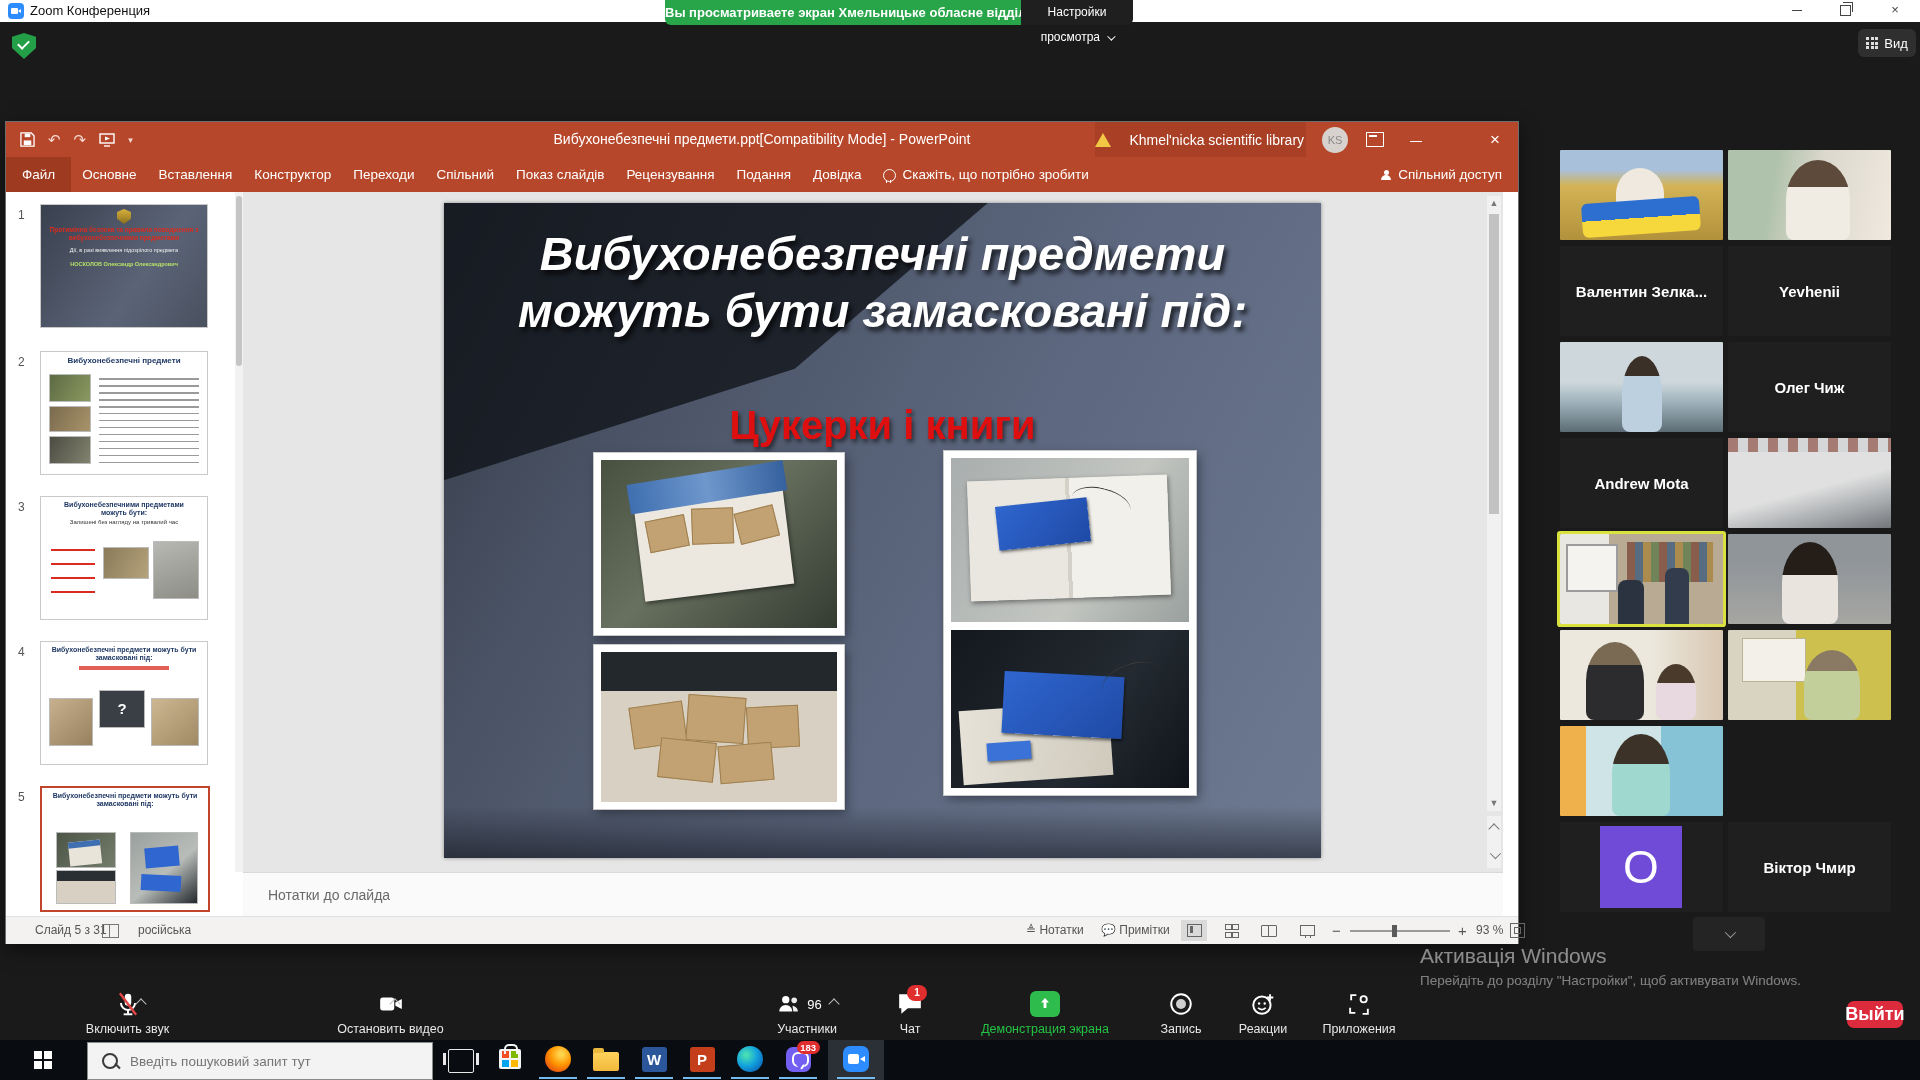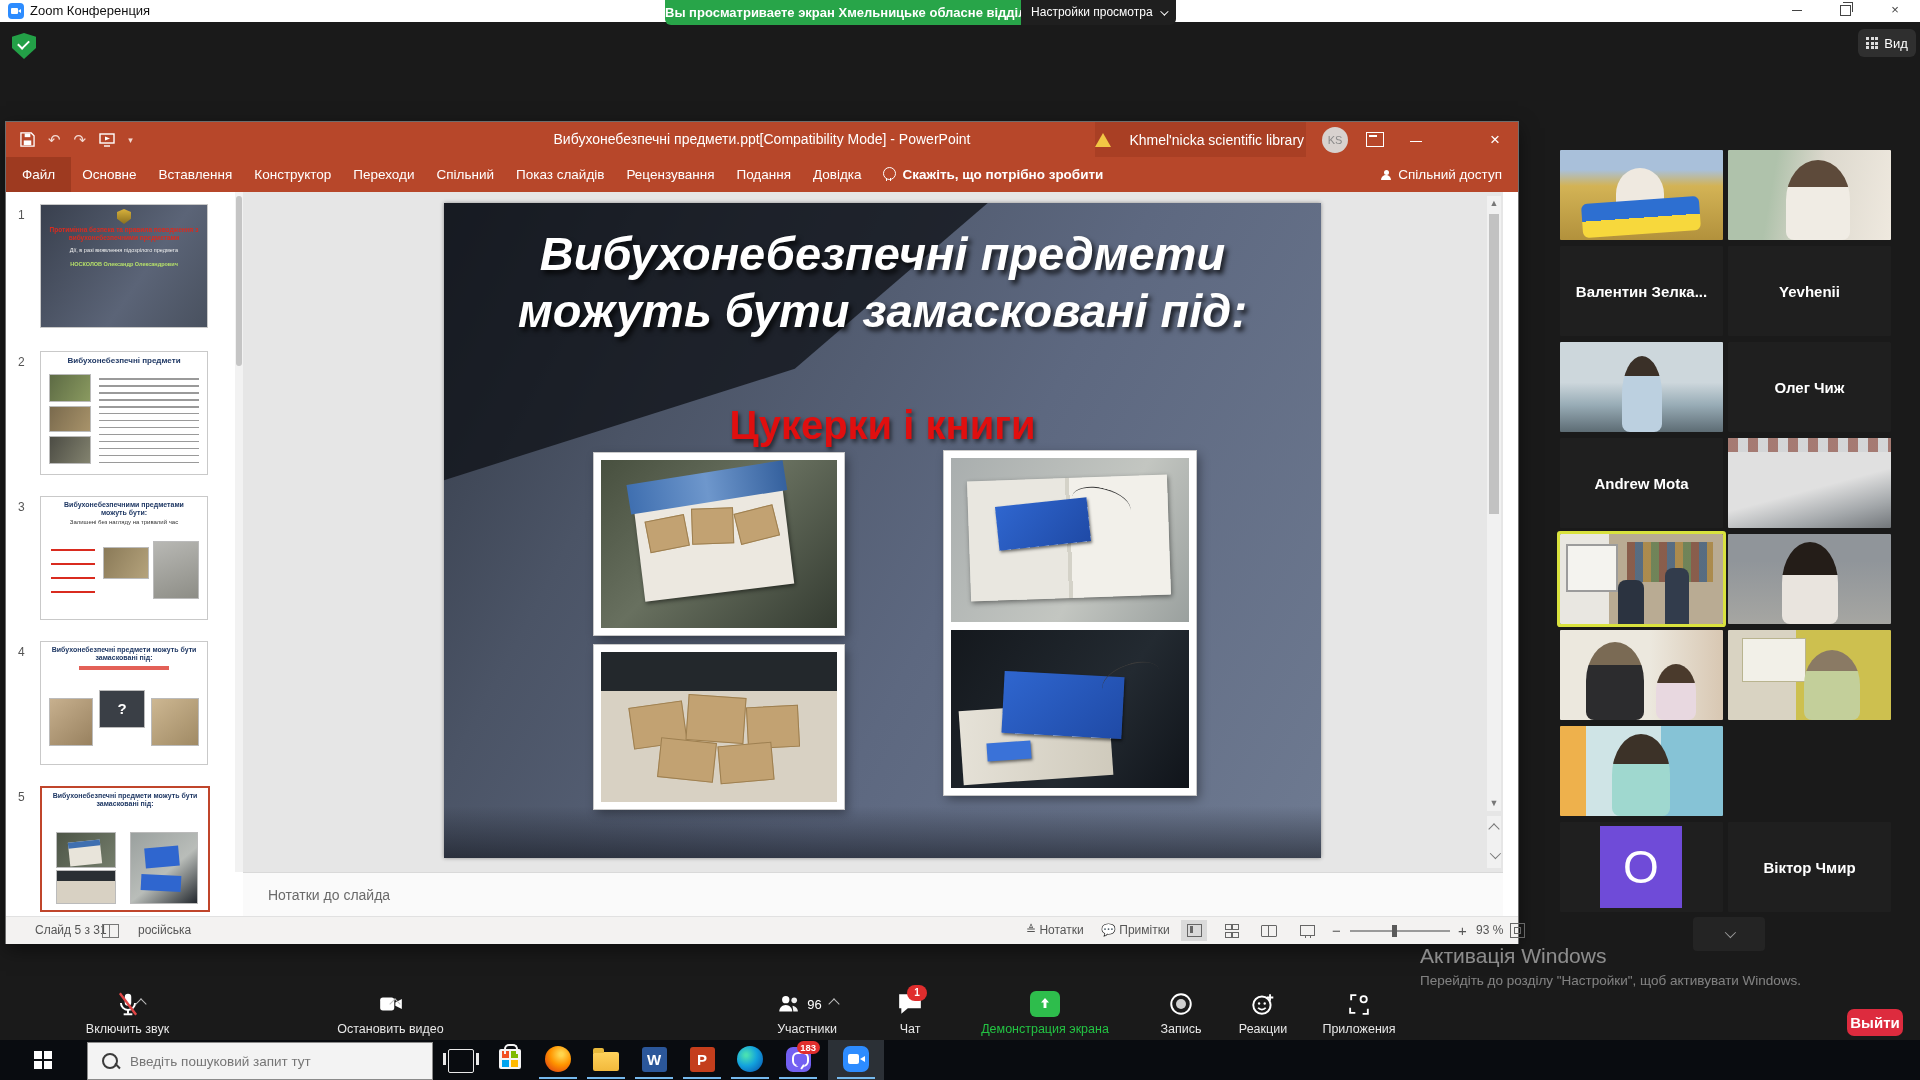--- a/index.html
+++ b/index.html
@@ -11,21 +11,21 @@
   .zappicon:before{content:"";position:absolute;left:3px;top:5px;width:7px;height:6px;background:#fff;border-radius:1px;}
   .zappicon:after{content:"";position:absolute;left:10px;top:5.5px;border-top:2.5px solid transparent;border-bottom:2.5px solid transparent;border-right:3.5px solid #fff;}
   .ztitle{position:absolute;left:30px;top:3px;font-size:13px;color:#111;}
   .wc{position:absolute;top:0;width:34px;height:22px;text-align:center;line-height:20px;color:#444;font-size:13px;}
   .wc .sq{display:inline-block;width:9px;height:9px;border:1px solid #444;position:relative;top:2px;}
   .wc .sq:before{content:"";position:absolute;left:2px;top:-4px;width:9px;height:9px;border:1px solid #444;border-left:none;border-bottom:none;}
   .minbar{display:inline-block;width:10px;border-top:1.5px solid #444;position:relative;top:-3px;}
   .greenbanner{position:absolute;left:665px;top:0;width:356px;height:25px;background:#28a549;color:#fff;
       font-size:13px;font-weight:bold;line-height:25px;text-align:center;border-radius:0 0 0 6px;z-index:9;
       white-space:nowrap;overflow:hidden;}
-  .viewsettings{position:absolute;left:1021px;top:0;width:155px;height:25px;background:#1f1f1f;color:#fff;
+  .viewsettings{position:absolute;left:1021px;top:0;width:112px;height:25px;background:#1f1f1f;color:#fff;
       font-size:12px;line-height:25px;text-align:center;border-radius:0 0 6px 0;z-index:9;}
   .darkzone{position:absolute;left:0;top:22px;width:1920px;height:1018px;background:#1a1a1a;}
   .shield{position:absolute;left:12px;top:33px;width:24px;height:26px;background:#23a047;
       clip-path:polygon(50% 0,100% 14%,100% 58%,50% 100%,0 58%,0 14%);}
   .shield:after{content:"";position:absolute;left:6px;top:7px;width:9px;height:5px;border-left:2.5px solid #fff;border-bottom:2.5px solid #fff;transform:rotate(-45deg);}
   .viewbtn{position:absolute;left:1858px;top:29px;width:58px;height:28px;background:#2f2f2f;border-radius:6px;
       color:#fff;font-size:13px;display:flex;align-items:center;justify-content:center;gap:6px;}
   .gridic{display:inline-grid;grid-template-columns:repeat(3,3px);grid-gap:1.5px;}
   .gridic i{width:3px;height:3px;background:#ddd;}
   .chevdown{display:inline-block;width:7px;height:7px;border-right:1.6px solid currentColor;border-bottom:1.6px solid currentColor;transform:rotate(45deg) translateY(-2px);}
@@ -39,21 +39,21 @@
   .ppt-title{position:absolute;left:0;top:0;width:100%;height:35px;line-height:35px;text-align:center;color:#fff;font-size:14px;pointer-events:none;}
   .ppt-right{position:absolute;right:0;top:0;height:35px;display:flex;align-items:center;gap:18px;padding-right:10px;color:#fff;font-size:14px;}
   .warn{width:0;height:0;border-left:8px solid transparent;border-right:8px solid transparent;border-bottom:14px solid #f2c744;position:relative;}
   .avatarks{width:26px;height:26px;border-radius:50%;background:#d8d2cf;color:#8a8a8a;font-size:11px;display:flex;align-items:center;justify-content:center;}
   .ribbonopts{width:16px;height:13px;border:1.5px solid #fff;position:relative;}
   .ribbonopts:before{content:"";position:absolute;left:2px;top:1.5px;width:8px;height:0;border-top:2px solid #fff;}
   .pwc{font-size:15px;color:#fff;}
   .ppt-tabs{position:absolute;left:0;top:35px;width:100%;height:35px;background:#b7472a;display:flex;align-items:center;color:#fff;font-size:13.5px;}
   .ptab{padding:0 11px;height:35px;line-height:35px;white-space:nowrap;}
   .ptab.file{background:#9e3a20;padding:0 16px;}
-  .tellme{display:flex;align-items:flex-start;gap:7px;margin-left:10px;white-space:nowrap;font-weight:bold;}
+  .tellme{display:flex;align-items:flex-end;gap:7px;margin-left:10px;white-space:nowrap;}
   .bulb{width:11px;height:11px;border:1.6px solid #fff;border-radius:50%;position:relative;}
   .bulb:after{content:"";position:absolute;left:2.8px;top:10px;width:3px;height:3px;border-left:1.6px solid #fff;border-right:1.6px solid #fff;}
   .sharebtn{position:absolute;right:16px;top:0;height:35px;display:flex;align-items:center;gap:7px;font-size:13.5px;color:#fff;}
   .personic{width:10px;height:10px;position:relative;}
   .personic:before{content:"";position:absolute;left:2.5px;top:0;width:5px;height:5px;border-radius:50%;background:#fff;}
   .personic:after{content:"";position:absolute;left:0;top:5.5px;width:10px;height:5px;border-radius:5px 5px 0 0;background:#fff;}
   
   .thumbpanel{position:absolute;left:0;top:70px;width:237px;height:680px;background:#fff;border-right:1px solid #d4d4d4;}
   .tnum{position:absolute;font-size:12px;color:#555;}
   .thumb{position:absolute;left:34px;width:166px;height:122px;background:#fff;border:1px solid #c9c9c9;overflow:hidden;}
@@ -141,21 +141,21 @@
   .wm1{position:absolute;left:1420px;top:944px;font-size:21px;color:rgba(255,255,255,.5);}
   .wm2{position:absolute;left:1420px;top:973px;font-size:13.5px;color:rgba(255,255,255,.45);}
   
   .tbitem{position:absolute;top:988px;display:flex;flex-direction:column;align-items:center;color:#e8e8e8;font-size:12.5px;}
   .tbitem .ic{height:32px;display:flex;align-items:center;justify-content:center;position:relative;}
   .tblabel{margin-top:2px;white-space:nowrap;}
   .redbadge{position:absolute;background:#e02d2d;color:#fff;font-size:10px;font-weight:bold;border-radius:9px;min-width:16px;height:16px;line-height:16px;text-align:center;padding:0 2px;}
   .count96{color:#fff;font-size:13px;margin-left:5px;}
   .shareic{width:30px;height:26px;background:#2ebd4c;border-radius:6px;position:relative;}
   .shareic:before{content:"";position:absolute;left:11px;top:7px;width:8px;height:10px;background:#fff;clip-path:polygon(50% 0,100% 45%,68% 45%,68% 100%,32% 100%,32% 45%,0 45%);}
-  .leavebtn{position:absolute;left:1847px;top:1001px;width:56px;height:27px;background:#dd2b3e;color:#fff;font-size:15px;font-weight:bold;border-radius:7px;display:flex;align-items:center;justify-content:center;margin-top:8px;}
+  .leavebtn{position:absolute;left:1847px;top:1001px;width:56px;height:27px;background:#dd2b3e;color:#fff;font-size:18px;font-weight:bold;border-radius:7px;display:flex;align-items:center;justify-content:center;}
   
   .taskbar{position:absolute;left:0;top:1040px;width:1920px;height:40px;background:#090c10;}
   .startbtn{position:absolute;left:0;top:0;width:86px;height:40px;display:flex;align-items:center;justify-content:center;}
   .winlogo{display:grid;grid-template-columns:8px 8px;grid-gap:1.6px;transform:none;}
   .winlogo i{width:8px;height:8px;background:#fdfdfd;}
   .searchbox{position:absolute;left:87px;top:2px;width:344px;height:36px;background:#f3f3f3;border:1px solid #8a8a8a;display:flex;align-items:center;}
   .searchbox input{border:none;background:transparent;outline:none;font-size:13.5px;color:#333;width:280px;font-family:"Liberation Sans",sans-serif;}
   .mag{width:12px;height:12px;border:2px solid #3b3b3b;border-radius:50%;position:relative;margin:0 10px 0 14px;}
   .mag:after{content:"";position:absolute;left:10px;top:10px;width:7px;height:2px;background:#3b3b3b;transform:rotate(45deg);}
   .tvico{position:absolute;left:448px;top:9px;width:24px;height:22px;border:1.6px solid #e8e8e8;border-radius:2px;}

